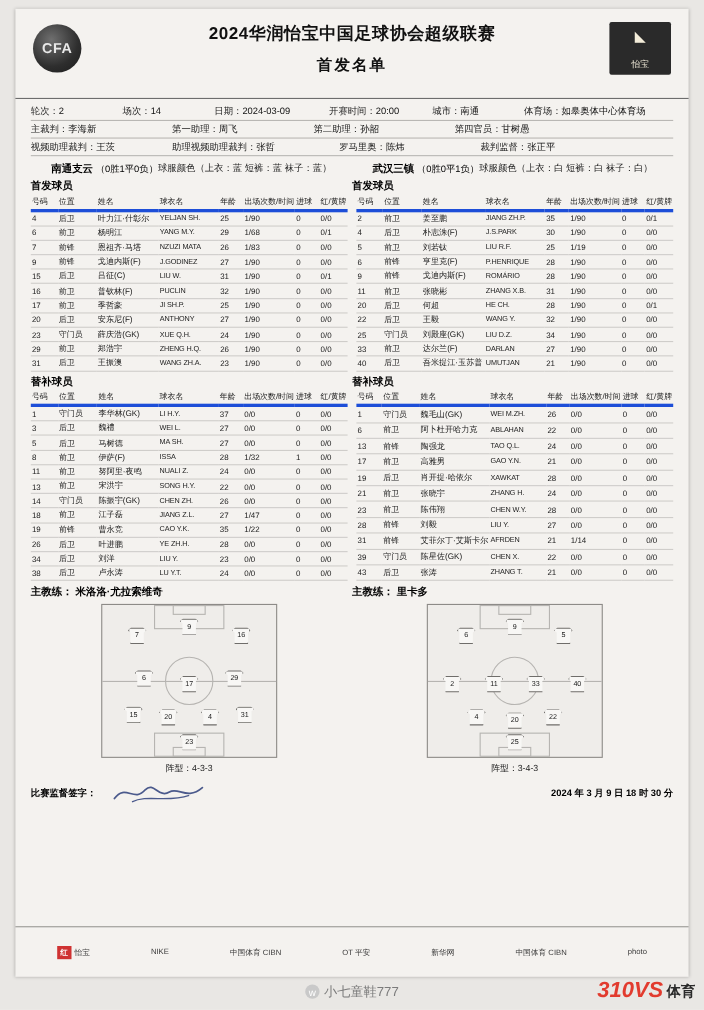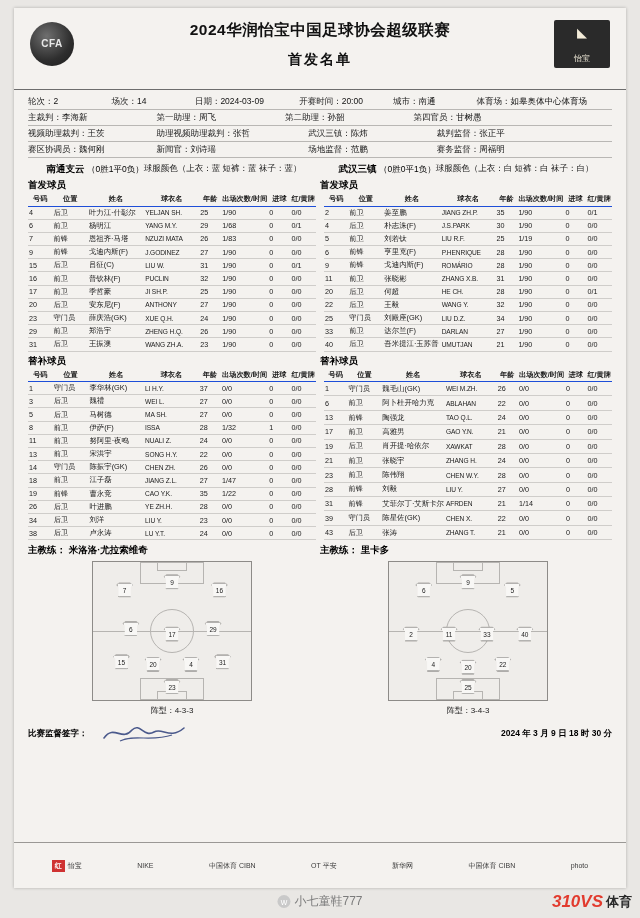--- a/index.html
+++ b/index.html
@@ -33,21 +33,21 @@
   }
   .logo-cfa {
     position: absolute; left: 16px; top: 14px;
     width: 44px; height: 44px; border-radius: 50%;
     background: radial-gradient(circle at 38% 32%, #6f6f6f 0%, #2e2e2e 60%, #1b1b1b 100%);
     color: #e8e8e8;
     font-size: 7px; text-align: center;
     display: flex; align-items: center; justify-content: center;
     flex-direction: column; line-height: 1.15;
   }
-  .logo-cfa .cfa { font-weight: bold; letter-spacing: .5px; font-size: 10px; }
+  .logo-cfa .cfa { font-weight: bold; letter-spacing: .5px; font-size: 13px; }
   .logo-spon {
     position: absolute; right: 16px; top: 12px;
     width: 56px; height: 48px;
     background: #2a2a2a; color: #efe9d8;
     font-size: 8px; display: flex; align-items: flex-end;
     justify-content: center; padding-bottom: 4px;
     border-radius: 2px;
   }
   .logo-spon .mark {
     position: absolute; top: 5px; left: 50%; transform: translateX(-50%);
@@ -93,22 +93,22 @@
     display: flex; padding: 3px 14px 1px; font-weight: bold; font-size: 9.5px;
   }
   .sec-title .col { width: 50%; }
 
   
   .tbl-wrap { display: flex; padding: 0 14px; gap: 8px; }
   table.ln {
     width: 50%; border-collapse: collapse; font-size: 7.2px; color: #1a1a1a;
   }
   table.ln th {
-    font-weight: bold; font-size: 7.2px; text-align: center;
-    border-bottom: 1px solid #1d4ed8; padding: 1px 1px 1.5px;
+    font-weight: normal; font-size: 7.2px; text-align: left;
+    border-bottom: 3px solid #1d4ed8; padding: 1px 1px 1.5px;
     white-space: nowrap;
   }
   table.ln td {
     padding: 1.1px 1px; border-bottom: 1px solid #cfcdca;
     white-space: nowrap; overflow: hidden;
   }
   table.ln td.nm { font-size: 7.4px; }
   table.ln td.en { font-size: 6.6px; letter-spacing: -.1px; }
   .w-no { width: 9%; }
   .w-pos { width: 13%; }
@@ -199,21 +199,21 @@
   }
   .wm-user .bird {
     width: 13px; height: 13px; border-radius: 50%;
     background: #c9c9c9; color: #fff; font-size: 9px;
     display: flex; align-items: center; justify-content: center;
   }
   .wm-brand {
     position: absolute; right: 8px; bottom: 6px;
     display: flex; align-items: center; gap: 3px;
   }
-  .wm-brand .num { color: #e23b2e; font-weight: bold; font-size: 17px; font-style: italic; }
+  .wm-brand .num { color: #e23b2e; font-weight: bold; font-size: 20px; font-style: italic; }
   .wm-brand .txt { color: #2a2a2a; font-weight: bold; font-size: 13px; }
 </style>
 </head>
 <body>
 
 <div class="page">
   <div class="sheet">
 
     <div class="hdr">
       <div class="logo-cfa">
@@ -241,30 +241,24 @@
       <div class="mrow">
         <div class="c22"><span class="k">主裁判：</span><span class="v">李海新</span></div>
         <div class="c22"><span class="k">第一助理：</span><span class="v">周飞</span></div>
         <div class="c22"><span class="k">第二助理：</span><span class="v">孙韶</span></div>
         <div class="c34"><span class="k">第四官员：</span><span class="v">甘树愚</span></div>
       </div>
 
       <div class="mrow">
         <div class="c22"><span class="k">视频助理裁判：</span><span class="v">王茨</span></div>
         <div class="c26"><span class="k">助理视频助理裁判：</span><span class="v">张哲</span></div>
-        <div class="c22"><span class="k">武汉三镇：</span><span class="v">陈炜</span></div>
+        <div class="c22"><span class="k">罗马里奥：</span><span class="v">陈炜</span></div>
         <div class="c26"><span class="k">裁判监督：</span><span class="v">张正平</span></div>
       </div>
 
-      <div class="mrow">
-        <div class="c22"><span class="k">赛区协调员：</span><span class="v">魏何刚</span></div>
-        <div class="c26"><span class="k">新闻官：</span><span class="v">刘诗瑶</span></div>
-        <div class="c22"><span class="k">场地监督：</span><span class="v">范鹏</span></div>
-        <div class="c26"><span class="k">赛务监督：</span><span class="v">周福明</span></div>
-      </div>
     </div>
 
     <div class="teams">
       <div class="col">
         <div>
           <span class="nm">南通支云</span>
           <span>（0胜1平0负）</span>
         </div>
         <div class="kit">球服颜色（上衣：蓝 短裤：蓝 袜子：蓝）</div>
       </div>

